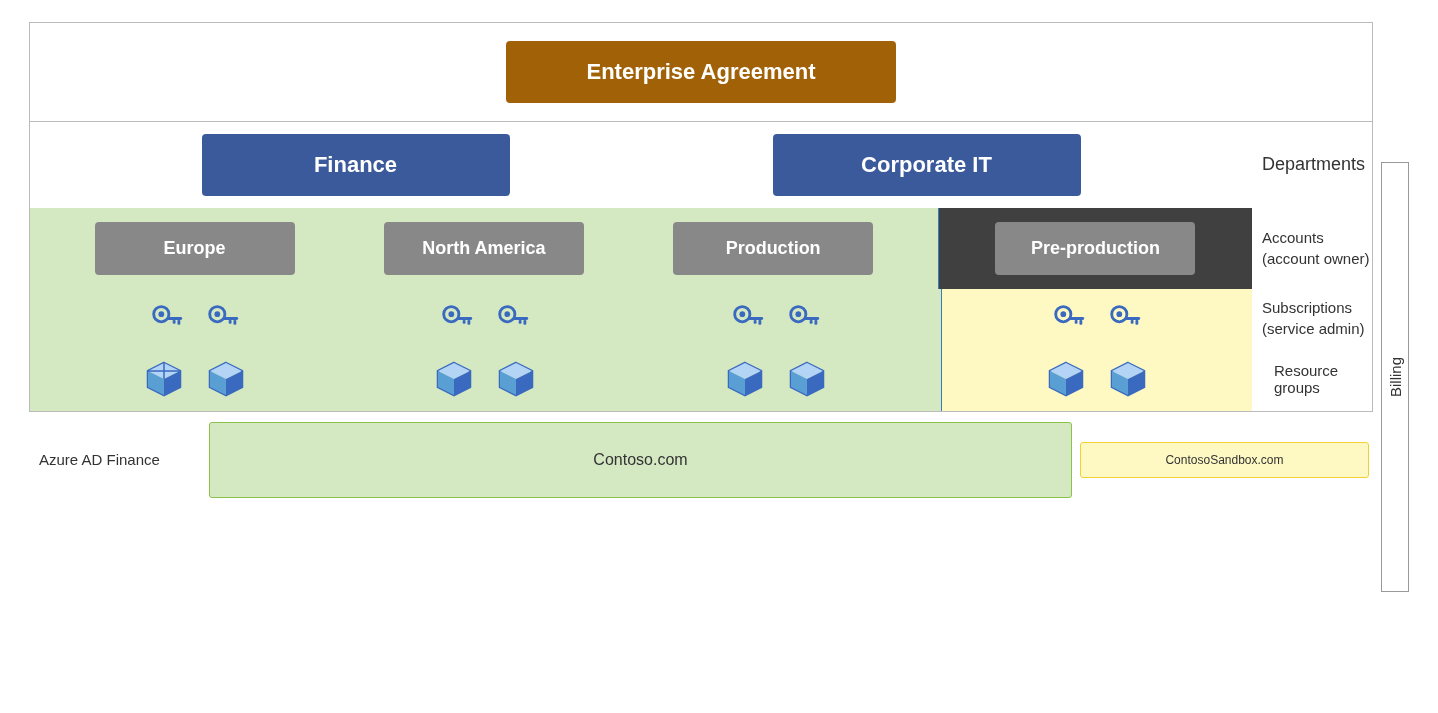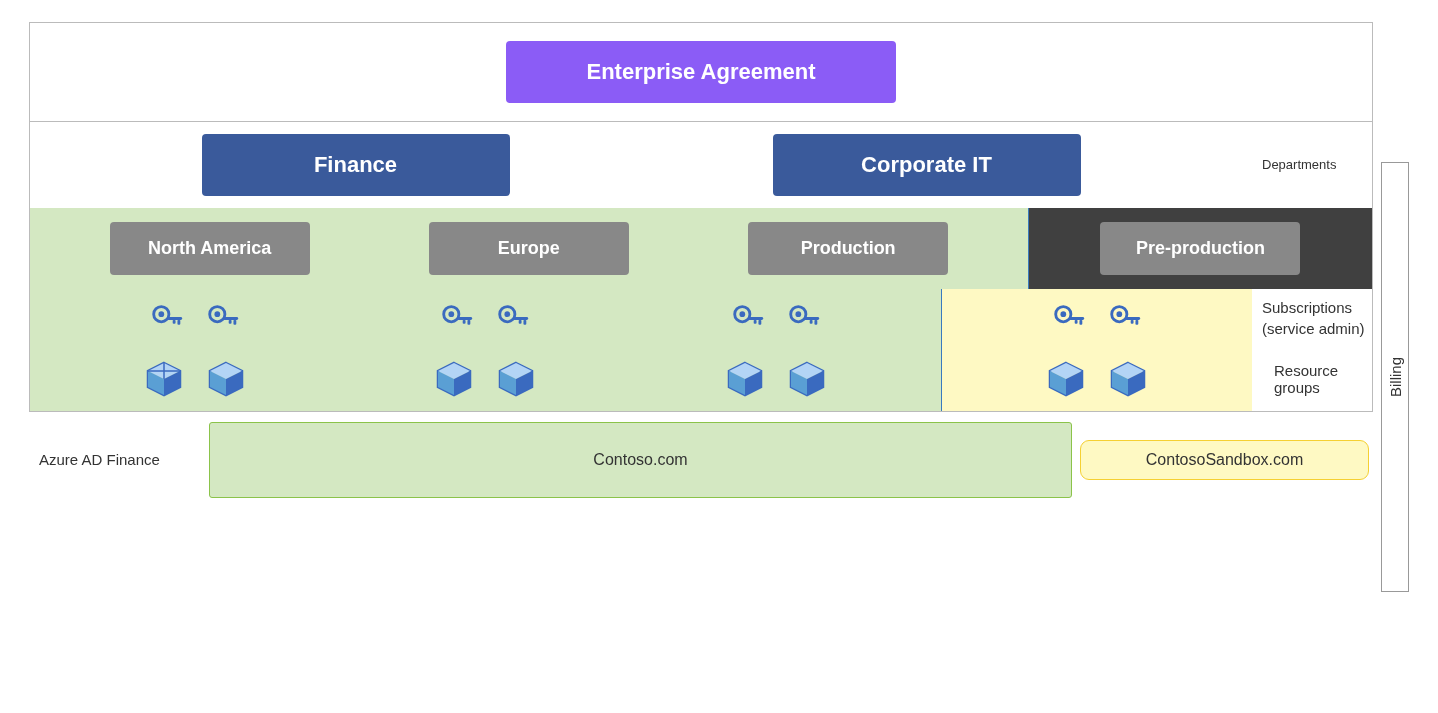--- a/index.html
+++ b/index.html
@@ -49,21 +49,21 @@
 
     
     .row-ea {
       padding: 18px 20px 18px 20px;
       display: flex;
       justify-content: center;
       border-bottom: 1.5px solid #bbb;
       background: #fff;
     }
     .ea-box {
-      background: #8b5cf6;
+      background: #a16207;
       color: #fff;
       font-size: 22px;
       font-weight: 600;
       padding: 18px 80px;
       border-radius: 4px;
       text-align: right;
     }
     .departments-left {
       flex: 1;
       display: flex;
@@ -79,21 +79,21 @@
       padding: 18px 0;
       border-radius: 4px;
       text-align: center;
       width: 308px;
     }
     .departments-label {
       width: 120px;
       display: flex;
       align-items: center;
       justify-content: flex-start;
-      font-size: 13px;
+      font-size: 18px;
       color: #333;
       padding-left: 10px;
     }
     .accounts-green {
       flex: 3;
       background: #d4e8c2;
       display: flex;
       align-items: center;
       justify-content: space-around;
       padding: 14px 20px;
@@ -206,23 +206,23 @@
       text-align: center;
       font-size: 16px;
       color: #333;
       padding: 28px 0;
       margin-right: 8px;
     }
     .tenant-sandbox {
       flex: 1;
       background: #fef9c3;
       border: 1.5px solid #f5d033;
-      border-radius: 9px;
+      border-radius: 3px;
       text-align: center;
-      font-size: 16px;
+      font-size: 12px;
       color: #333;
       padding: 10px 0;
       margin-right: 4px;
     }
 
     
     .icon-pair {
       display: flex;
       align-items: center;
       justify-content: center;
@@ -272,33 +272,39 @@
         <div class="departments-label">
           <span>Departments</span>
         </div>
       </div>
     </div>
 
     <div class="row-with-label">
       <div class="row-inner">
         <div class="accounts-green">
           <div class="account-box">
+            <span>Europe</span>
+          </div>
+          <div class="account-box">
             <span>North America</span>
-          </div>
-          <div class="account-box">
-            <span>Europe</span>
           </div>
           <div class="account-box">
             <span>Production</span>
           </div>
         </div>
         <div class="accounts-yellow">
           <div class="account-box">
             <span>Pre-production</span>
           </div>
+        </div>
+        <div class="accounts-label">
+          <span>
+            <span>Accounts</span><br>
+            <span>(account owner)</span>
+          </span>
         </div>
       </div>
     </div>
 
     <div class="row-with-label">
       <div class="row-inner">
         <div class="subs-green">
 
           <div class="icon-pair">
 

